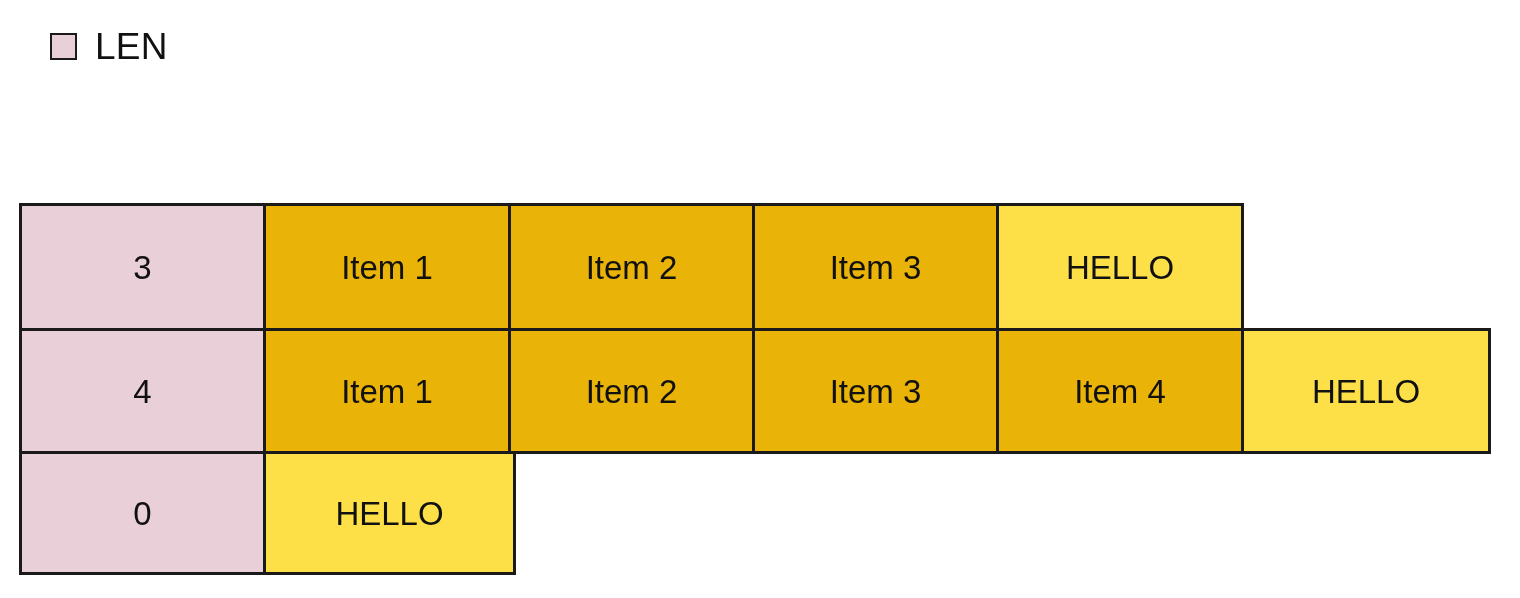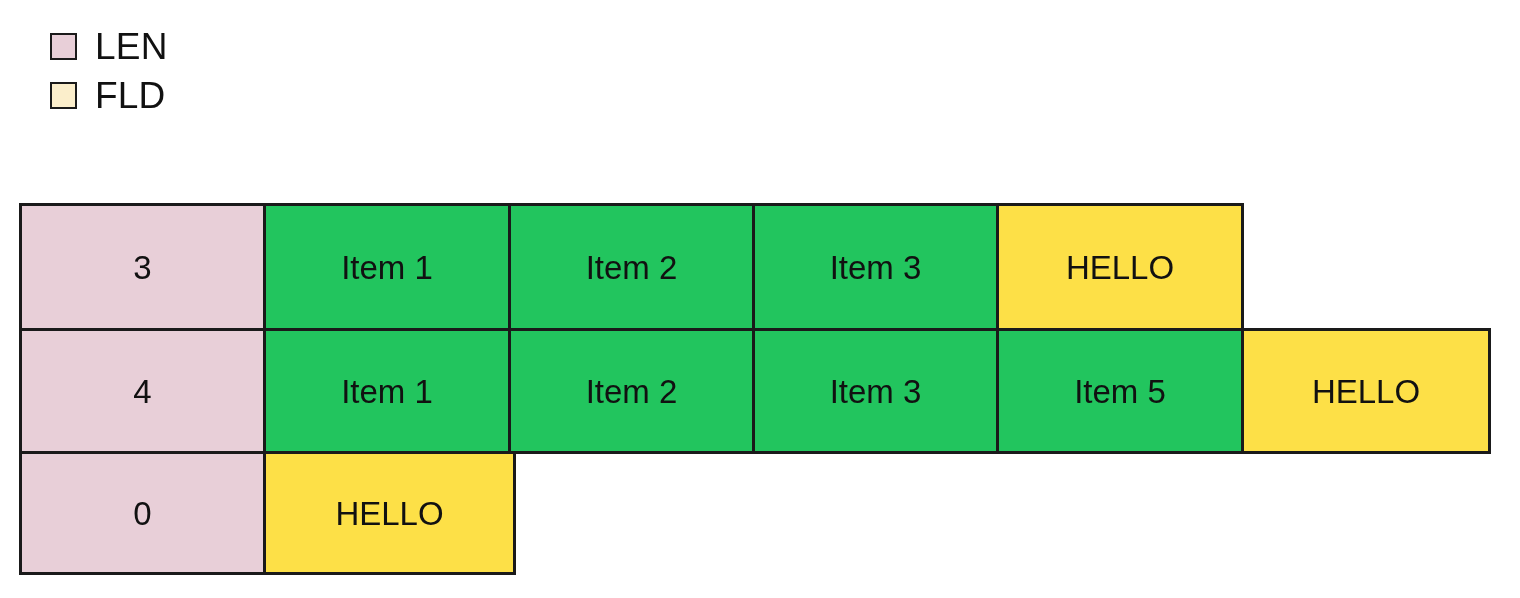--- a/index.html
+++ b/index.html
@@ -68,54 +68,50 @@
     font-size: 33px;
     line-height: 1;
     color: #111111;
     white-space: nowrap;
   }
   .cell + .cell {
     margin-left: -3px; 
   }
 
   .c-len { background: #e8cfd8; }
-  .c-lst { background: #22c55e; }
+  .c-lst { background: #eab308; }
   .c-fld { background: #fde047; }
 
   .r1 { height: 128px; }
   .r2 { height: 126px; }
   .r3 { height: 124px; }
 </style>
 </head>
 <body>
 
 <div id="legend">
     <div class="legend-row">
       <span class="legend-swatch" style="background: rgb(232, 207, 216);"></span>
       <span class="legend-label">LEN</span>
-    </div>
-    <div class="legend-row">
-      <span class="legend-swatch" style="background: rgb(251, 238, 203);"></span>
-      <span class="legend-label">FLD</span>
     </div>
   </div>
 
 <div id="table">
     <div class="row r1">
       <div class="cell c-len" style="width: 247px;">3</div>
       <div class="cell c-lst" style="width: 248px;">Item 1</div>
       <div class="cell c-lst" style="width: 247px;">Item 2</div>
       <div class="cell c-lst" style="width: 247px;">Item 3</div>
       <div class="cell c-fld" style="width: 248px;">HELLO</div>
     </div>
     <div class="row r2">
       <div class="cell c-len" style="width: 247px;">4</div>
       <div class="cell c-lst" style="width: 248px;">Item 1</div>
       <div class="cell c-lst" style="width: 247px;">Item 2</div>
       <div class="cell c-lst" style="width: 247px;">Item 3</div>
-      <div class="cell c-lst" style="width: 248px;">Item 5</div>
+      <div class="cell c-lst" style="width: 248px;">Item 4</div>
       <div class="cell c-fld" style="width: 250px;">HELLO</div>
     </div>
     <div class="row r3">
       <div class="cell c-len" style="width: 247px;">0</div>
       <div class="cell c-fld" style="width: 253px;">HELLO</div>
     </div>
   </div>
 
 </body></html>

